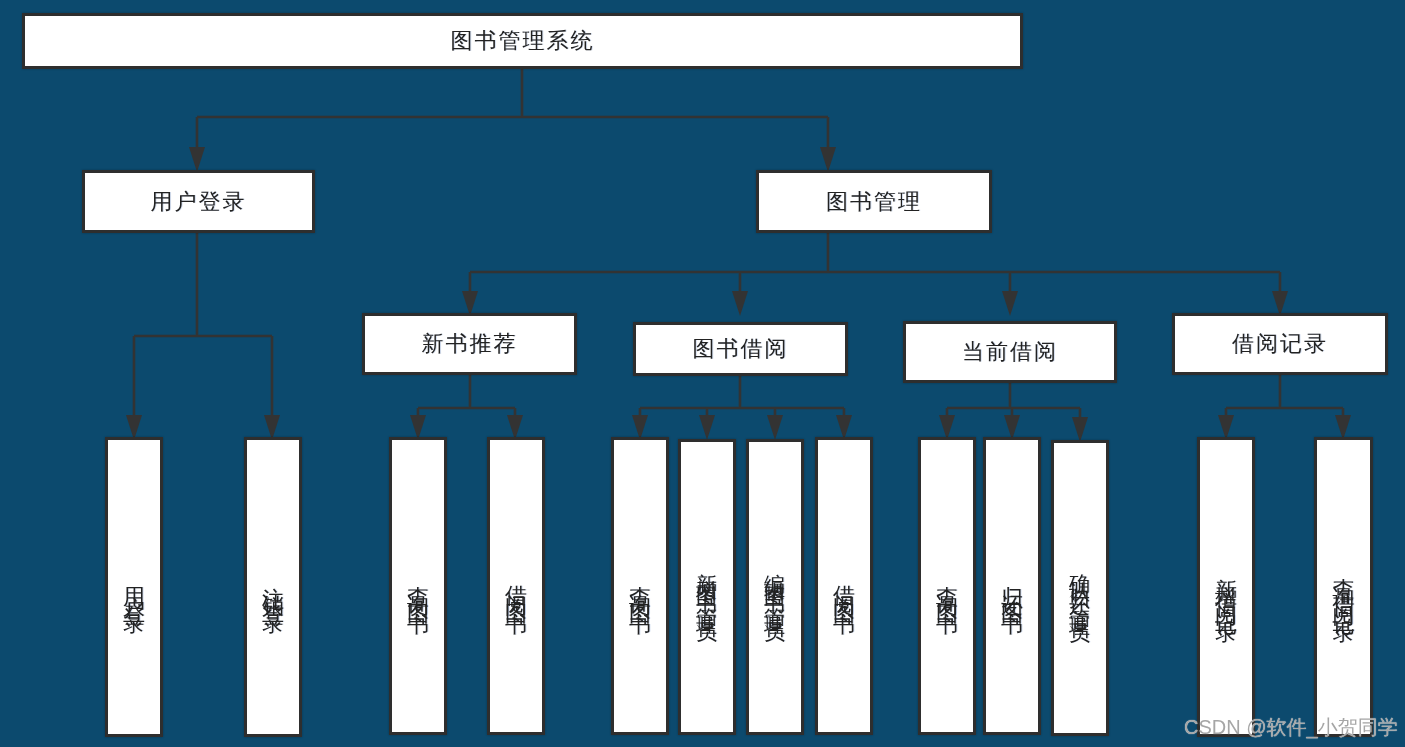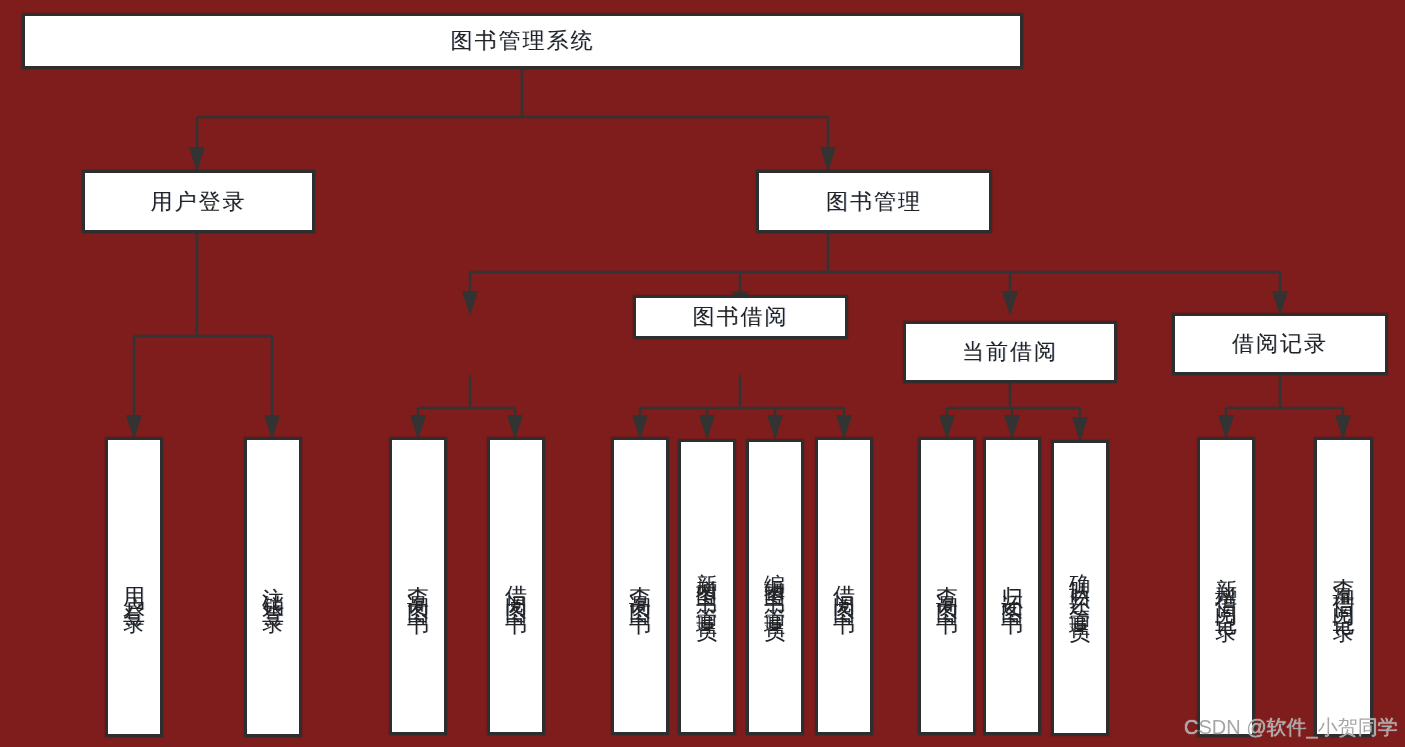--- a/index.html
+++ b/index.html
@@ -4,21 +4,21 @@
 <style>
   html, body {
     margin: 0;
     padding: 0;
     background: #ffffff;
   }
   #canvas {
     position: relative;
     width: 1405px;
     height: 747px;
-    background: #7f1d1d;
+    background: #0c4a6e;
     overflow: hidden;
     font-family: "Liberation Sans", "DejaVu Sans", sans-serif;
   }
   #connectors {
     position: absolute;
     left: 0;
     top: 0;
     width: 1405px;
     height: 747px;
     pointer-events: none;
@@ -104,21 +104,22 @@
       <polygon points="1218,415 1234,415 1226,440"></polygon>
       <polygon points="1335,415 1351,415 1343,440"></polygon>
     </g>
   </svg>
 
   <div class="node h-node" style="left:22px; top:13px; width:1001px; height:56px;">图书管理系统</div>
 
   <div class="node h-node" style="left:82px; top:170px; width:233px; height:63px;">用户登录</div>
   <div class="node h-node" style="left:756px; top:170px; width:236px; height:63px;">图书管理</div>
 
-  <div class="node h-node" style="left:633px; top:295px; width:215px; height:44px;">图书借阅</div>
+  <div class="node h-node" style="left:362px; top:313px; width:215px; height:62px;">新书推荐</div>
+  <div class="node h-node" style="left:633px; top:322px; width:215px; height:54px;">图书借阅</div>
   <div class="node h-node" style="left:903px; top:321px; width:214px; height:62px;">当前借阅</div>
   <div class="node h-node" style="left:1172px; top:313px; width:216px; height:62px;">借阅记录</div>
 
   <div class="node v-node" style="left:105px; top:437px; width:58px; height:300px;">用户登录</div>
   <div class="node v-node" style="left:244px; top:437px; width:58px; height:300px;">注销登录</div>
 
   <div class="node v-node" style="left:389px; top:437px; width:58px; height:298px;">查询图书</div>
   <div class="node v-node" style="left:487px; top:437px; width:58px; height:298px;">借阅图书</div>
 
   <div class="node v-node" style="left:611px; top:437px; width:58px; height:298px;">查询图书</div>

